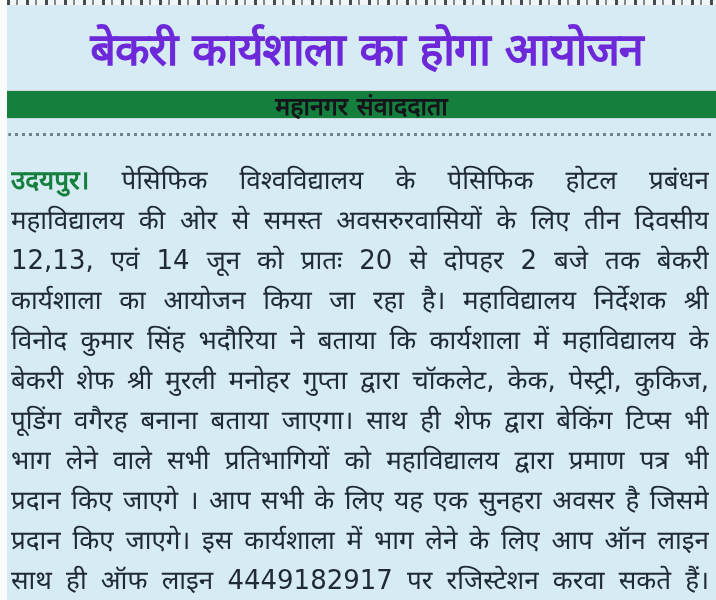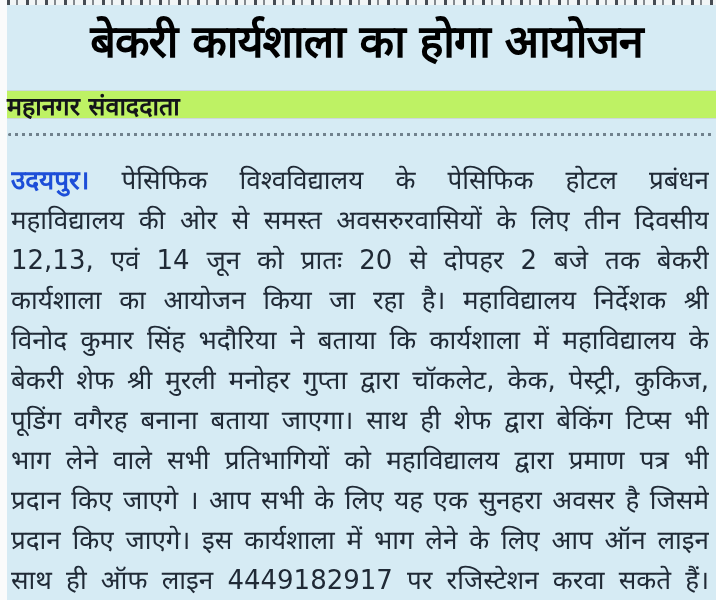--- a/index.html
+++ b/index.html
@@ -35,38 +35,38 @@
       repeating-linear-gradient(90deg,
         rgba(40,46,54,0.85) 0 3px,
         rgba(40,46,54,0) 3px 9px,
         rgba(40,46,54,0.55) 9px 11px,
         rgba(40,46,54,0) 11px 19px),
       #f1f5f6;
   }
   .headline {
     position: absolute;
     top: 12px; left: 17px; right: 0;
-    margin: 0;
+    margin: 8px;
     text-align: center;
     font-size: 45px;
     line-height: 60px;
     font-weight: bold;
     letter-spacing: -1px;
-    color: #000000;
+    color: #6d28d9;
   }
   .byline-band {
     position: absolute;
     top: 90px; left: 7px; right: 0;
     height: 27px;
-    background: #bef264;
+    background: #15803d;
     border-top: 1px solid #ccd7dc;
     border-bottom: 1px solid #ccd7dc;
     display: flex;
     align-items: center;
-    justify-content: flex-start;
+    justify-content: center;
     overflow: visible;
   }
   .byline {
     font-size: 25px;
     font-weight: bold;
     color: #14141a;
     white-space: nowrap;
   }
   
   .dotted-rule {
@@ -87,21 +87,21 @@
     font-size: 26px;
     line-height: 40px;
     height: 40px;
     white-space: normal;
     text-align: justify;
     text-align-last: justify;
     overflow: hidden;
   }
   .dateline {
     font-weight: bold;
-    color: #1d4ed8;
+    color: #15803d;
   }
 </style>
 </head>
 <body>
 
 <div class="clipping">
 
   <div class="left-strip"></div>
   <div class="top-remnant"></div>
 

